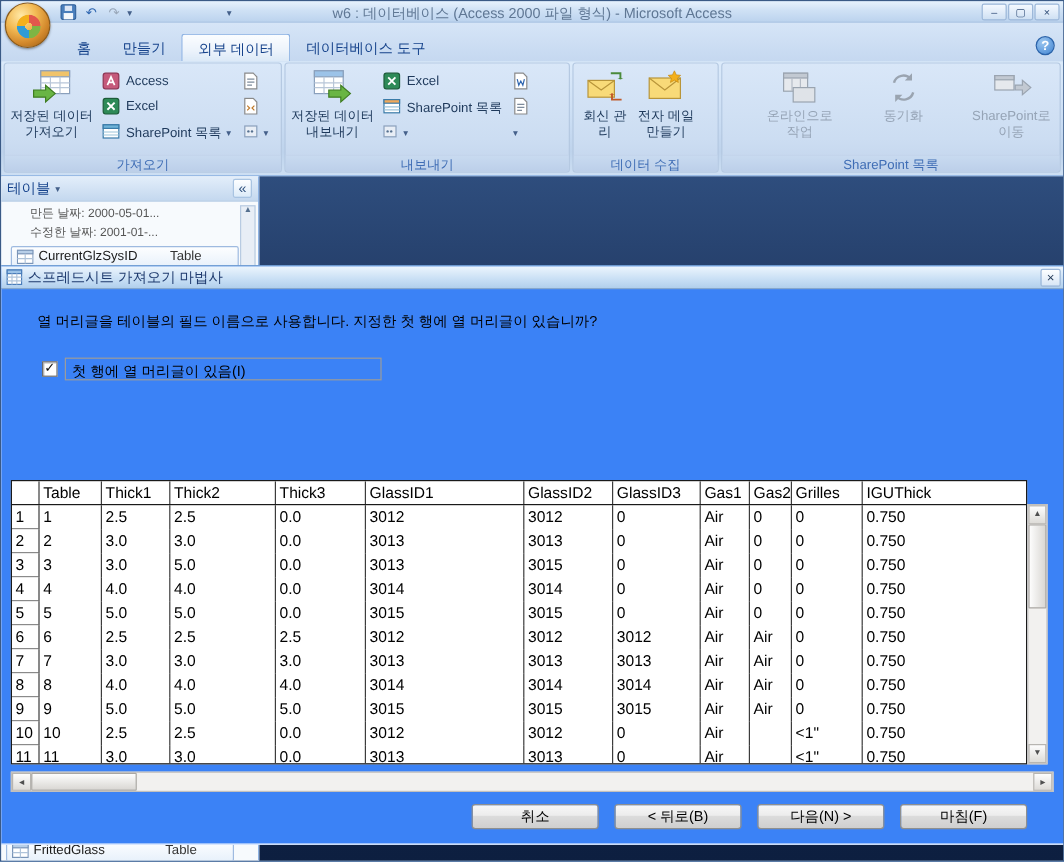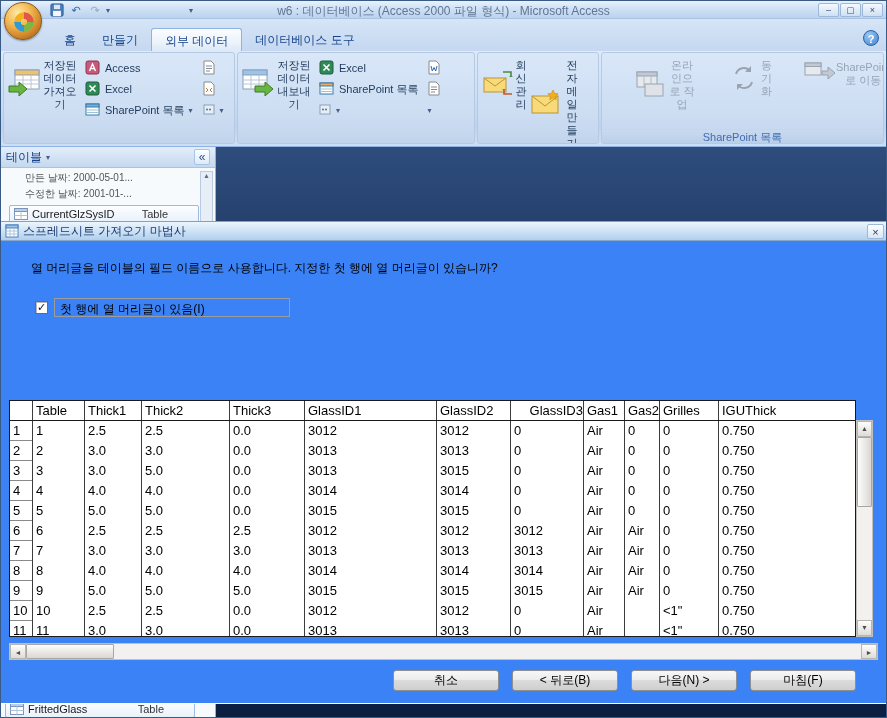--- a/index.html
+++ b/index.html
@@ -28,21 +28,21 @@
   .tabrow { position:relative; height:32px; background:linear-gradient(#d6e5f7,#c5d8f0); padding-left:50px; display:flex; align-items:flex-end; }
   .tab { height:23px; padding:4px 13px 0; font-size:12px; color:#15428b; border-radius:3px 3px 0 0; cursor:default; }
   .tab.active { background:linear-gradient(#fbfdff,#ecf3fb 60%,#dce9f7); border:1px solid #8db2e3; border-bottom:none; color:#15428b; }
   .help-btn { position:absolute; right:7px; bottom:5px; width:16px; height:16px; border-radius:50%; background:radial-gradient(circle at 35% 30%, #9cc7f0, #3f83d2); color:#fff; font-size:11px; font-weight:bold; text-align:center; line-height:16px; border:1px solid #2a62a8; }
 
   
   .ribbon { height:96px; background:linear-gradient(#dcebfb,#c9dcf3 55%,#bed3ec 80%,#cddff3); border-bottom:1px solid #8db2e3; display:flex; padding:1px 2px 2px; gap:2px; }
   .rgroup { border:1px solid #b5c9e2; border-radius:3px; background:linear-gradient(#d9e7f8,#ccddf2 70%,#c2d4ec); display:flex; flex-direction:column; overflow:hidden; }
   .rg-content { flex:1; display:flex; align-items:flex-start; padding:2px 3px; gap:2px; }
   .rg-label { height:14px; font-size:11px; color:#3f6db5; text-align:center; background:linear-gradient(#c8daf0,#bccfe9); border-top:1px solid #c4d5ec; }
-  .bigbtn { display:flex; align-items:center; width:72px; padding-top:2px; border-radius:3px; cursor:default; }
+  .bigbtn { display:flex; flex-direction:column; align-items:center; width:72px; padding-top:2px; border-radius:3px; cursor:default; }
   .biglabel { font-size:11px; color:#1e395b; text-align:center; line-height:13px; margin-top:2px; }
   .smallcol { display:flex; flex-direction:column; gap:1px; padding-top:3px; }
   .smallbtn { display:flex; align-items:center; gap:4px; height:20px; padding:0 4px; font-size:11px; color:#1e395b; border-radius:2px; white-space:nowrap; }
   .minicol { display:flex; flex-direction:column; gap:1px; padding-top:3px; }
   .minibtn { display:flex; align-items:center; height:20px; padding:0 3px; border-radius:2px; gap:2px; }
   .dd { font-size:8px; color:#44608a; }
   .g-collect .bigbtn { width:52px; }
   .g-sp .bigbtn { width:70px;margin-left:28px; }
   .disabled .biglabel { color:#96a4b6; }
   .icon32 { width:34px; height:32px; display:block; }
@@ -63,21 +63,21 @@
   .darkarea { flex:1; background:linear-gradient(180deg,#2e4d7d 0%, #16294d 40%, #0d1f40 100%); }
 
   
   .dialog { position:absolute; left:0; top:220px; width:887px; height:483px; background:#3b82f6; border-top:1px solid #7ba2cc; box-shadow:0 -1px 0 #fff inset; z-index:20; }
   .dlg-title { position:relative; height:19px; background:linear-gradient(#ecf5fd,#c2dbf3 70%,#b1cfec); border-bottom:1px solid #86a7cc; display:flex; align-items:center; padding:0 4px; gap:4px; }
   .dlg-title-text { font-size:12px; color:#1e3a6e; }
   .dlg-close { margin-left:auto; width:17px; height:15px; text-align:center; line-height:14px; font-size:11px; color:#243a57; background:linear-gradient(#fdfeff,#d7e6f6); border:1px solid #9db8d9; border-radius:2px; }
   .instruction { position:absolute; left:30px; top:38px; font-size:12px; color:#000; }
   .cbrow { position:absolute; left:34px; top:76px; display:flex; align-items:center; }
   .cbox { width:13px; height:13px; background:#fff; border:1px solid #6b6b6b; box-shadow:inset 1px 1px 0 #b9b9b9; font-size:11px; line-height:11px; text-align:center; color:#111; }
-  .cblabel { margin-left:6px; font-size:12px; color:#000; border:1px solid #9c9c9c; padding:2px 8px 2px 5px; width:236px; height:19px; }
+  .cblabel { margin-left:6px; font-size:12px; color:#000; border:1px solid #9c9c9c; padding:2px 8px 2px 5px; width:264px; height:19px; }
 
   .grid-wrap { position:absolute; left:8px; top:178px; }
   .grid { width:847px; height:237px; border:1px solid #1a1a1a; background:#fff; overflow:hidden; font-family:"DejaVu Sans Mono", monospace; font-size:13px; color:#000; }
   .ghead { display:flex; height:20px; border-bottom:1px solid #1a1a1a; }
   .grow { display:flex; height:20px; }
   .gc { flex:none; border-left:1px solid #3c3c3c; padding:1px 0 0 3px; overflow:hidden; white-space:pre; line-height:17px; }
   .gnum { flex:none; width:22px; padding:1px 0 0 3px; line-height:17px; }
   .gbody .gnum { border-bottom:1px solid #8a8a8a; }
 
   .vscroll { position:absolute; left:847px; top:20px; width:17px; height:217px; background:#f2f1ef; border:1px solid #c2c0bd; display:flex; flex-direction:column; }
@@ -207,20 +207,21 @@
               <svg width="14" height="15" viewBox="0 0 14 15">
                   <rect x="2" y="3" width="10" height="9" fill="#e8eef6" stroke="#8aa0bc"></rect>
                   <circle cx="5" cy="7.5" r="1" fill="#55708f"></circle>
                   <circle cx="8" cy="7.5" r="1" fill="#55708f"></circle>
                 </svg>
             </span>
             <span class="dd">▾</span>
           </div>
         </div>
       </div>
+      <div class="rg-label">가져오기</div>
     </div>
 
     <div class="rgroup" style="width:238px">
       <div class="rg-content">
         <div class="bigbtn">
           <span class="icon32">
             <svg width="34" height="32" viewBox="0 0 34 32">
                 <rect x="2" y="2" width="24" height="19" fill="#fff" stroke="#8aa0bc"></rect>
                 <rect x="2" y="2" width="24" height="5" fill="#9cc3e8" stroke="#8aa0bc"></rect>
                 <line x1="10" y1="7" x2="10" y2="21" stroke="#b8c6d8"></line>
@@ -281,20 +282,21 @@
                   <line x1="4" y1="8.5" x2="10" y2="8.5" stroke="#7d8b9c"></line>
                   <line x1="4" y1="11" x2="8" y2="11" stroke="#7d8b9c"></line>
                 </svg>
             </span>
           </div>
           <div class="minibtn">
             <span class="dd">▾</span>
           </div>
         </div>
       </div>
+      <div class="rg-label">내보내기</div>
     </div>
 
     <div class="rgroup g-collect" style="width:122px">
       <div class="rg-content">
         <div class="bigbtn" style="width:46px">
           <span class="icon32">
             <svg width="34" height="32" viewBox="0 0 34 32">
                 <rect x="3" y="10" width="22" height="14" fill="#f8da78" stroke="#b8953a"></rect>
                 <path d="M3 10 L14 18 L25 10" fill="none" stroke="#b8953a"></path>
                 <path d="M22 4 h8 v5" fill="none" stroke="#4a8a3a" stroke-width="1.6"></path>
@@ -427,21 +429,21 @@
     <div class="grid-wrap">
       <div class="grid">
         <div class="ghead">
           <div class="gnum"></div>
         <div class="gc" style="width: 52px;">Table</div>
             <div class="gc" style="width: 57px;">Thick1</div>
             <div class="gc" style="width: 88px;">Thick2</div>
             <div class="gc" style="width: 75px;">Thick3</div>
             <div class="gc" style="width: 132px;">GlassID1</div>
             <div class="gc" style="width: 74px;">GlassID2</div>
-            <div class="gc" style="width: 73px; text-align: right;">GlassID3</div>
+            <div class="gc" style="width: 73px;">GlassID3</div>
             <div class="gc" style="width: 41px;">Gas1</div>
             <div class="gc" style="width: 35px;">Gas2</div>
             <div class="gc" style="width: 59px;">Grilles</div>
             <div class="gc" style="width: 137px;">IGUThick</div>
           </div>
         <div class="gbody">
             <div class="grow">
               <div class="gnum">1</div>
               <div class="gc" style="width: 52px;">1</div>
               <div class="gc" style="width: 57px;">2.5</div>

